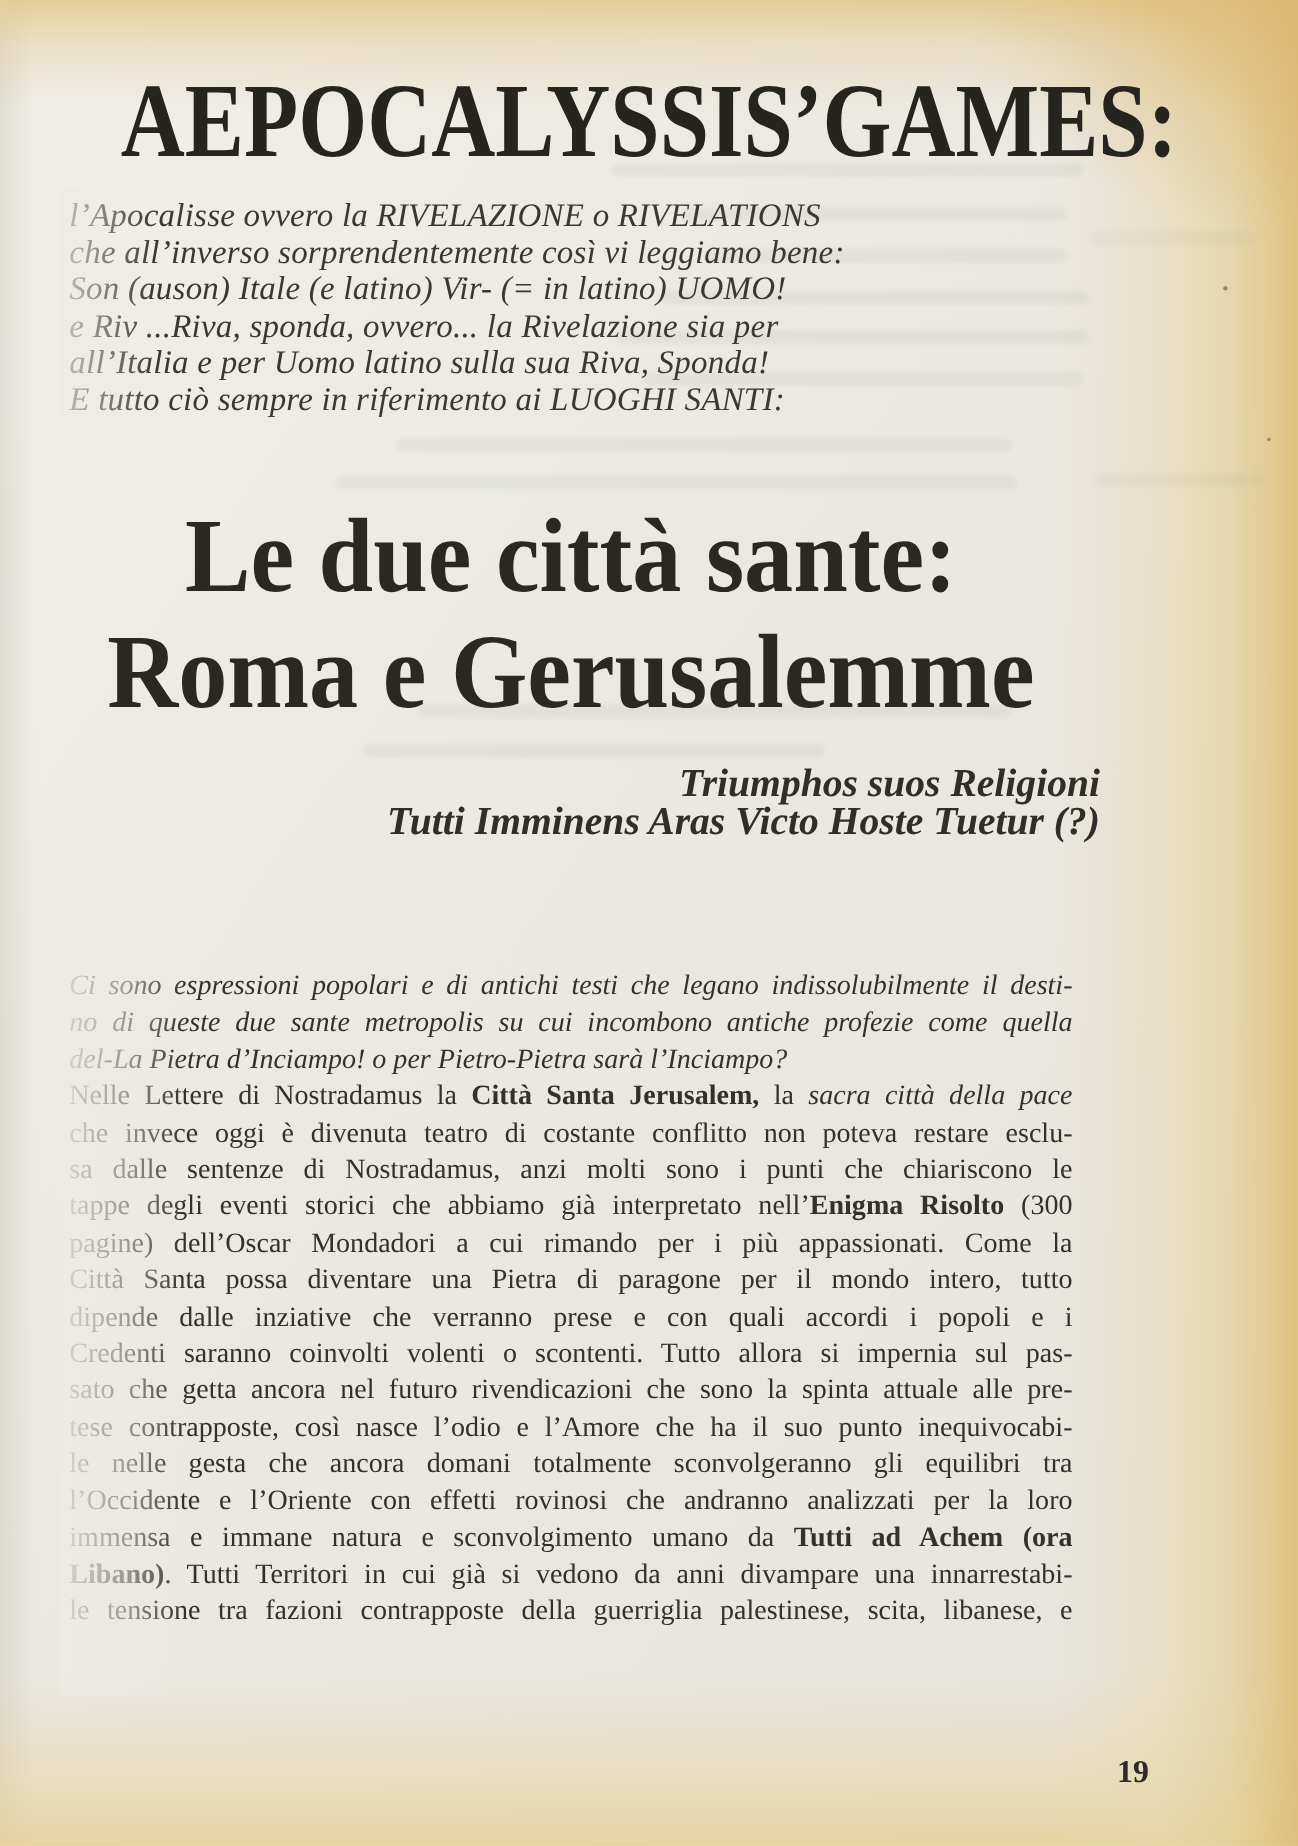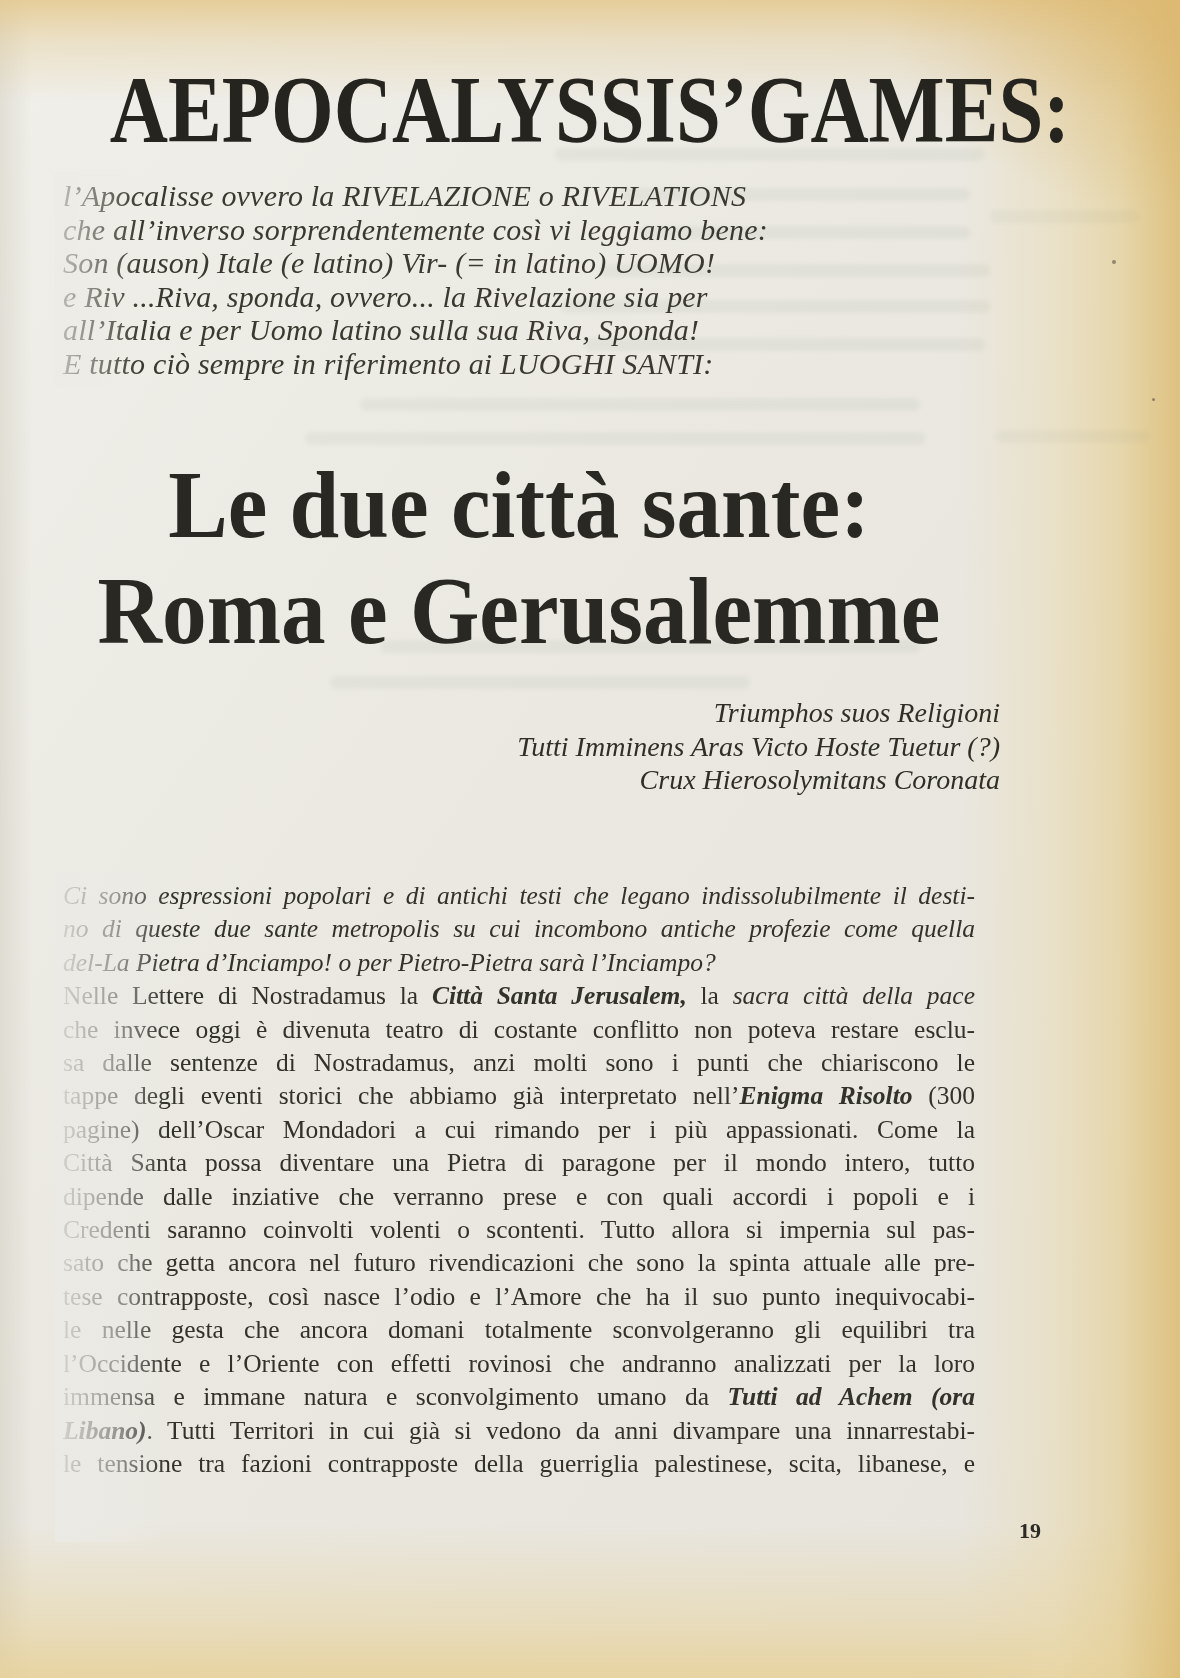--- a/index.html
+++ b/index.html
@@ -34,36 +34,36 @@
   
   .heading{
     position:absolute;left:63px;width:912px;top:452px;margin:0;
     text-align:center;font-weight:bold;
     font-size:96px;line-height:106px;color:#2a2823;
     transform:scaleX(0.93);white-space:nowrap;
   }
   
   .verses{
     position:absolute;right:180px;top:696px;
-    text-align:right;font-weight:normal;font-style:italic;
-    font-size:28px;line-height:33.5px;color:#302e28;white-space:nowrap;
+    text-align:right;font-weight:bold;font-style:italic;
+    font-size:36px;line-height:33.5px;color:#302e28;white-space:nowrap;
   }
   
   .body-text{
     position:absolute;left:63px;top:879px;width:912px;
     font-size:25.5px;line-height:33.4px;color:#33312b;
   }
   .body-line{text-align:justify;text-align-last:justify;}
   .body-line.no-just{text-align-last:left;}
-  .seg-bi{font-weight:bold;font-style:italic;margin-top:19px;}
+  .seg-bi{font-weight:bold;margin-top:19px;}
   .seg-it{font-style:italic;}
   
   .page-number{
-    position:absolute;left:1002px;top:1518px;width:56px;
-    text-align:center;font-weight:bold;font-size:22px;color:#2b2a26;
+    position:absolute;left:1002px;top:1595px;width:56px;
+    text-align:center;font-weight:bold;font-size:29px;color:#2b2a26;
   }
   
   .fade{position:absolute;pointer-events:none;}
   .fade-intro{left:55px;top:172px;width:85px;height:215px;
     background:linear-gradient(90deg, rgba(236,235,230,0.78), rgba(236,235,230,0));}
   .fade-body{left:55px;top:872px;width:112px;height:670px;
     background:linear-gradient(90deg, rgba(235,234,229,0.9) 0%, rgba(235,234,229,0.55) 55%, rgba(235,234,229,0));}
   .bleed{position:absolute;height:13px;border-radius:7px;background:#72806f;
     opacity:0.07;filter:blur(2px);pointer-events:none;}
   .bleed.faint{opacity:0.05;}
@@ -98,21 +98,20 @@
   </div>
 
 <h2 class="heading noselect">
   <div>Le due città sante:</div>
   <div>Roma e Gerusalemme</div>
 </h2>
 
 <div class="verses" id="verses">
     <div>Triumphos suos Religioni</div>
     <div>Tutti Imminens Aras Victo Hoste Tuetur (?)</div>
-    <div>Crux Hierosolymitans Coronata</div>
   </div>
 
 <div class="body-text" id="bodytext">
     <div class="body-line"><span class="seg-it">Ci sono espressioni popolari e di antichi testi che legano indissolubilmente il desti-</span></div>
     <div class="body-line"><span class="seg-it">no di queste due sante metropolis su cui incombono antiche profezie come quella</span></div>
     <div class="body-line no-just"><span class="seg-it">del-La Pietra d’Inciampo! o per Pietro-Pietra sarà l’Inciampo?</span></div>
     <div class="body-line"><span>Nelle Lettere di Nostradamus la </span><span class="seg-bi">Città Santa Jerusalem,</span><span> la </span><span class="seg-it">sacra città della pace</span></div>
     <div class="body-line"><span>che invece oggi è divenuta teatro di costante conflitto non poteva restare esclu-</span></div>
     <div class="body-line"><span>sa dalle sentenze di Nostradamus, anzi molti sono i punti che chiariscono le</span></div>
     <div class="body-line"><span>tappe degli eventi storici che abbiamo già interpretato nell’</span><span class="seg-bi">Enigma Risolto</span><span> (300</span></div>

